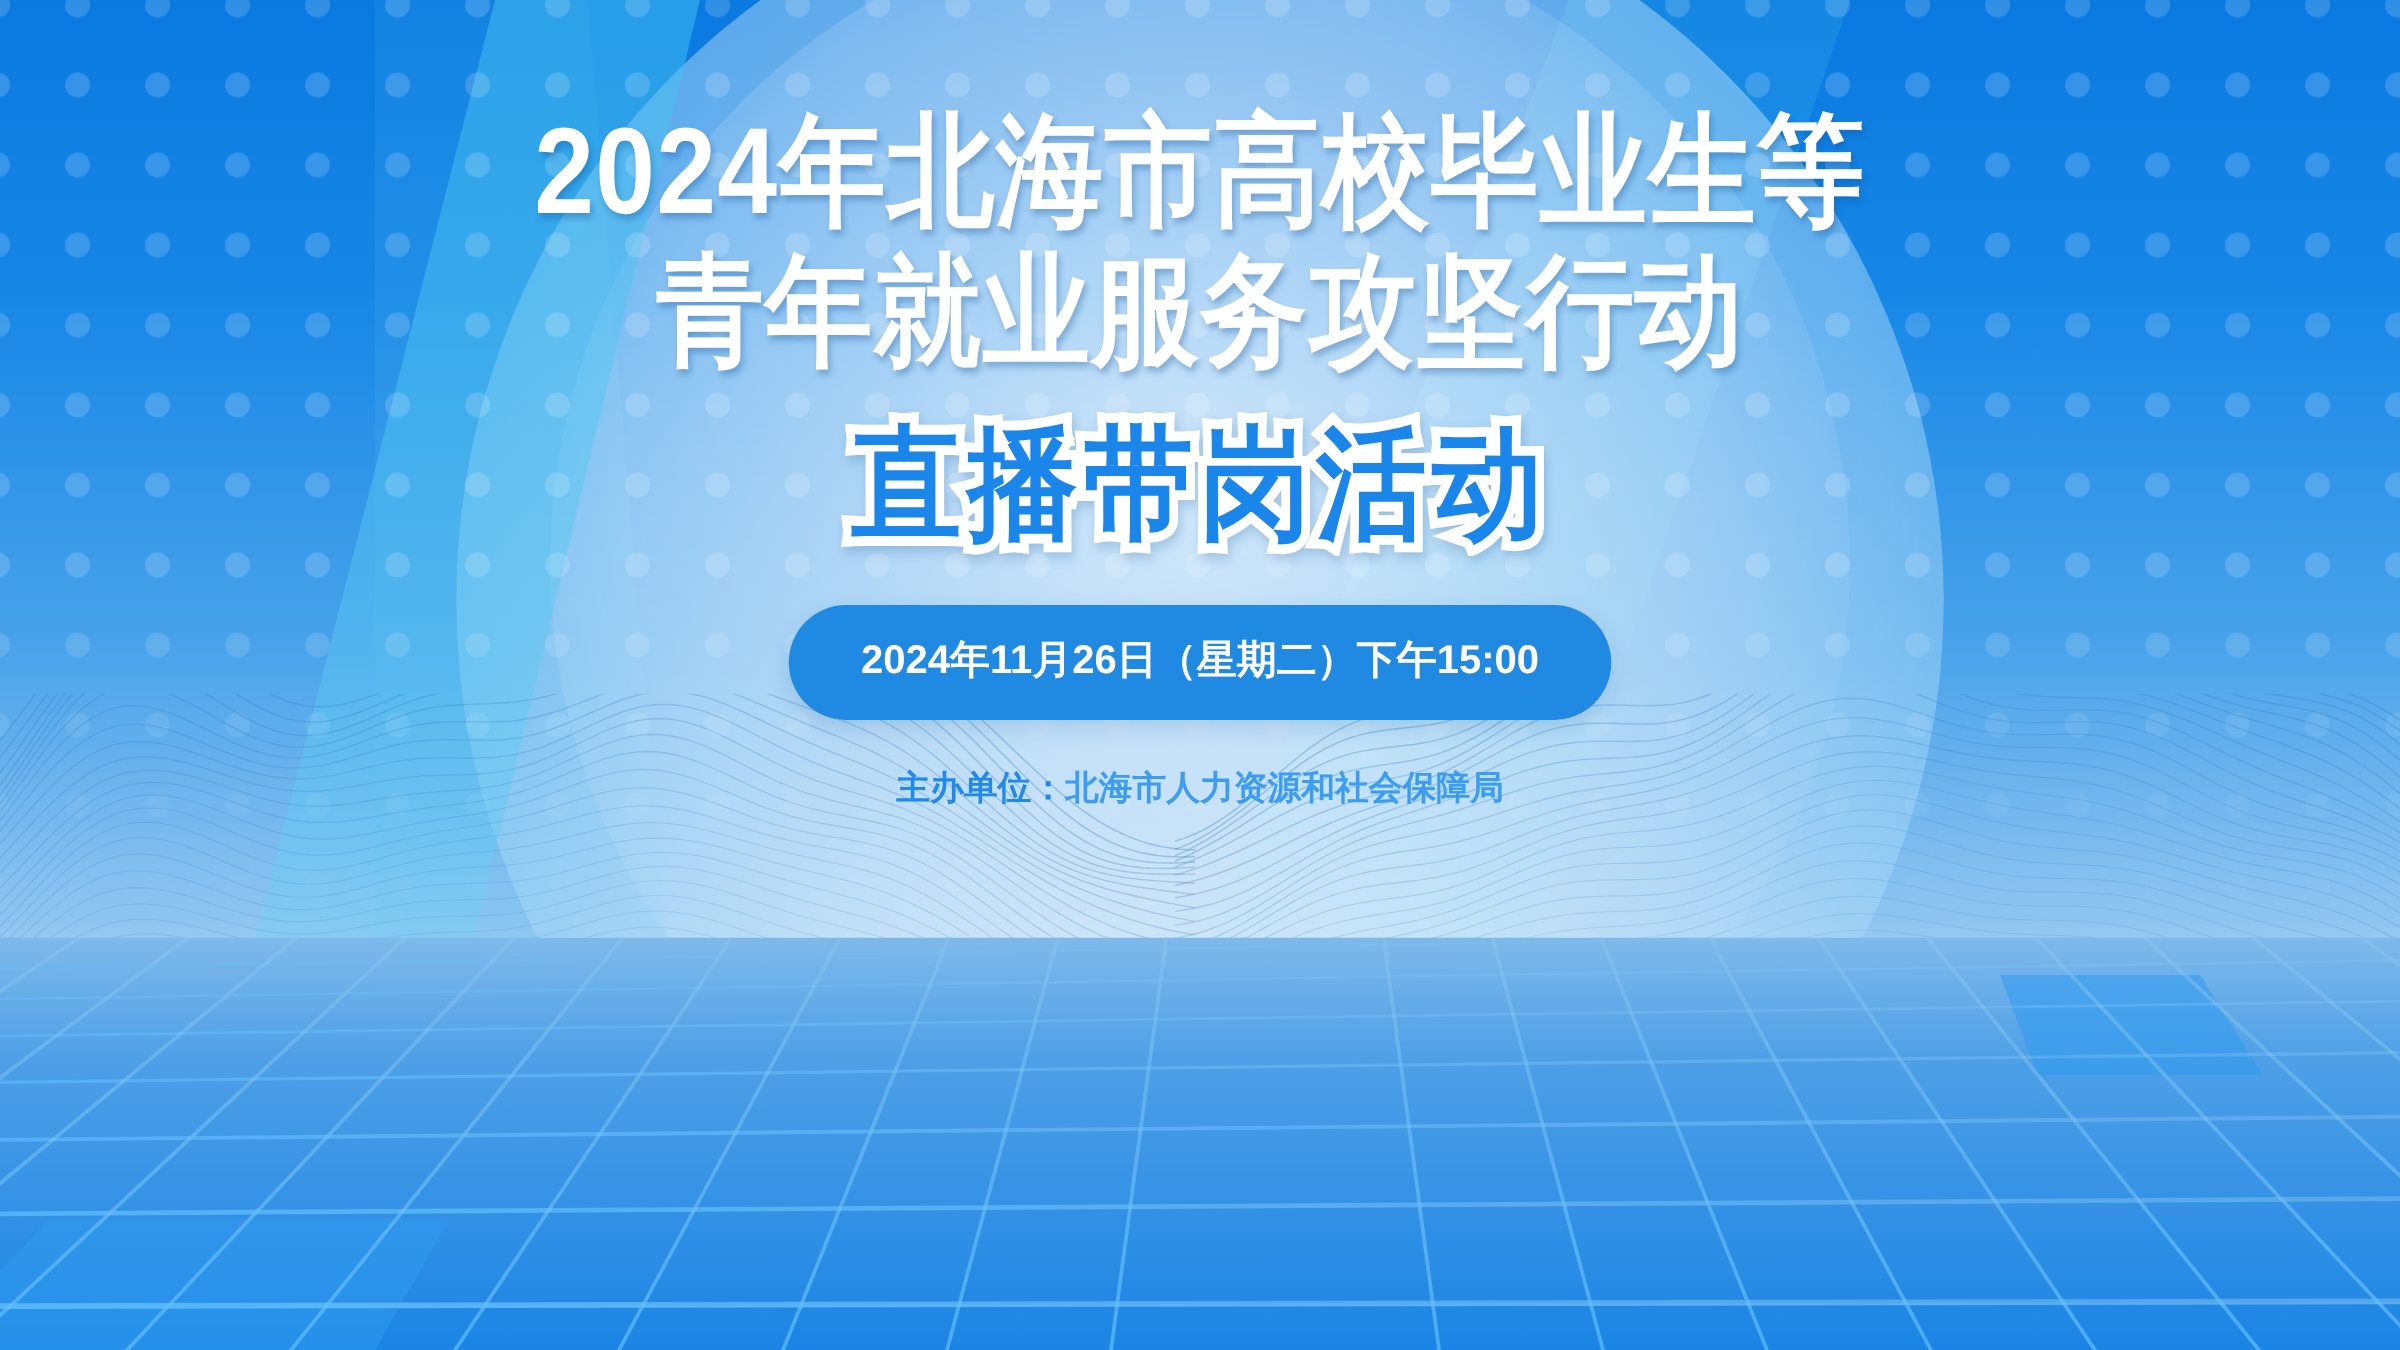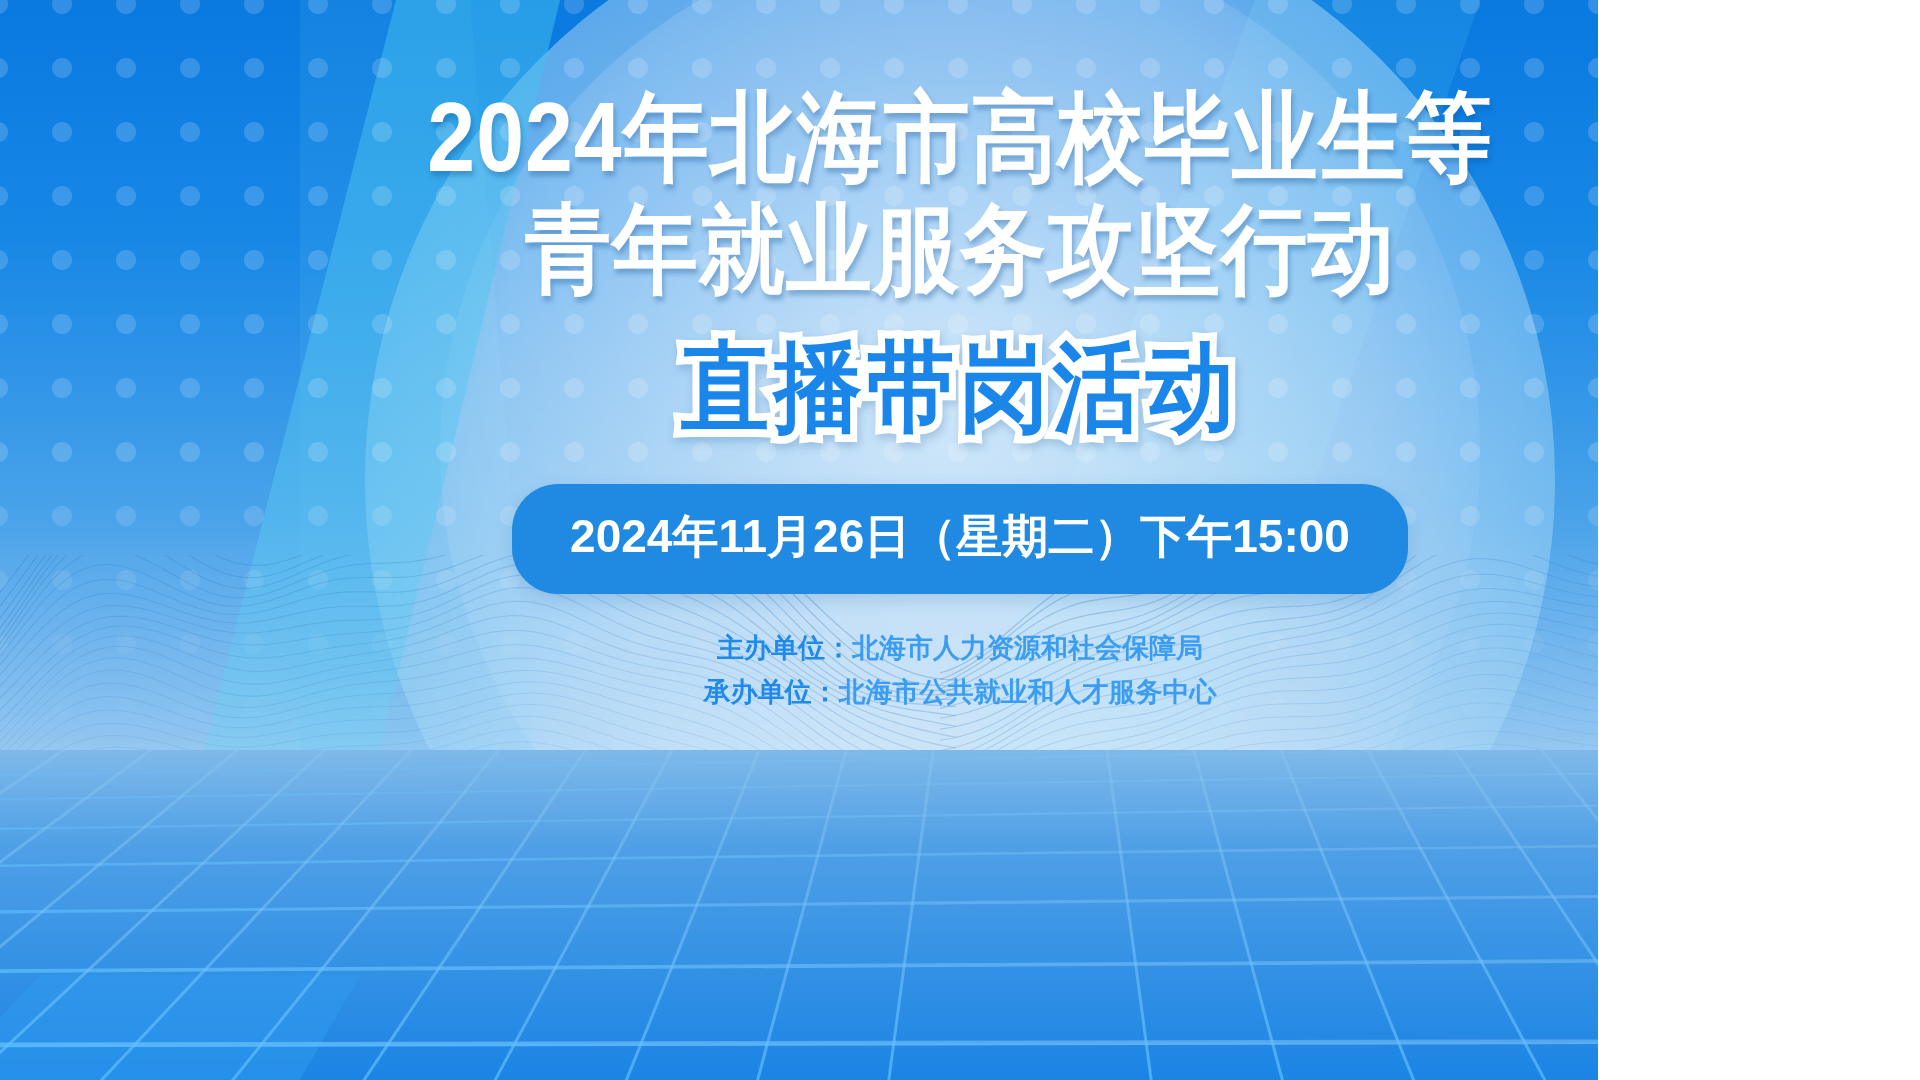--- a/index.html
+++ b/index.html
@@ -1,21 +1,21 @@
 <!DOCTYPE html>
 <html><head>
 <meta charset="utf-8">
 <title>Banner</title>
 <style>
   html,body{margin:0;padding:0;background:#fff;}
   body{width:1920px;height:1080px;overflow:hidden;font-family:"Liberation Sans","DejaVu Sans",sans-serif;}
 
   #stage{
     position:relative;
-    width:1598px;height:1080px;
+    width:1920px;height:1080px;
     overflow:hidden;
     background:linear-gradient(180deg,#0a79e0 0%,#1787e6 22%,#4aa3ea 48%,#8fc4f0 68%,#cfe6f8 82%,#eef6fd 92%,#f4f9fe 100%);
   }
 
   
   .dots{
     position:absolute;left:0;top:0;width:1920px;height:840px;
     background-image:radial-gradient(circle at 10px 10px, rgba(255,255,255,.17) 9.5px, rgba(255,255,255,0) 10.5px);
     background-size:64px 64px;
     background-position:-12px -6px;
@@ -98,21 +98,21 @@
     -webkit-text-stroke:14px #ffffff;
     paint-order:stroke fill;
     filter:drop-shadow(2px 4px 4px rgba(12,80,150,.22));
     font-family:"Liberation Sans","DejaVu Sans",sans-serif;
   }
 
   .date-pill{
     margin-top:58px;
     background:#2089e2;
     color:#ffffff;
-    font-size:46px;
+    font-size:32px;
     font-weight:700;
     letter-spacing:0px;
     padding:22px 58px 26px 58px;
     border-radius:46px;
     white-space:nowrap;
     box-shadow:0 6px 18px rgba(20,90,160,.18);
     font-family:"Liberation Sans","DejaVu Sans",sans-serif;
   }
 
   .orgs{margin-top:33px;text-align:center;}
@@ -290,19 +290,16 @@
     </div>
 
     <div class="headline">直播带岗活动</div>
 
     <div class="date-pill">2024年11月26日（星期二）下午15:00</div>
 
     <div class="orgs">
       <div class="org-line">
         <span class="org-label">主办单位：</span><span class="org-value">北海市人力资源和社会保障局</span>
       </div>
-      <div class="org-line">
-        <span class="org-label">承办单位：</span><span class="org-value">北海市公共就业和人才服务中心</span>
-      </div>
     </div>
 
   </div>
 </div>
 
 </body></html>

